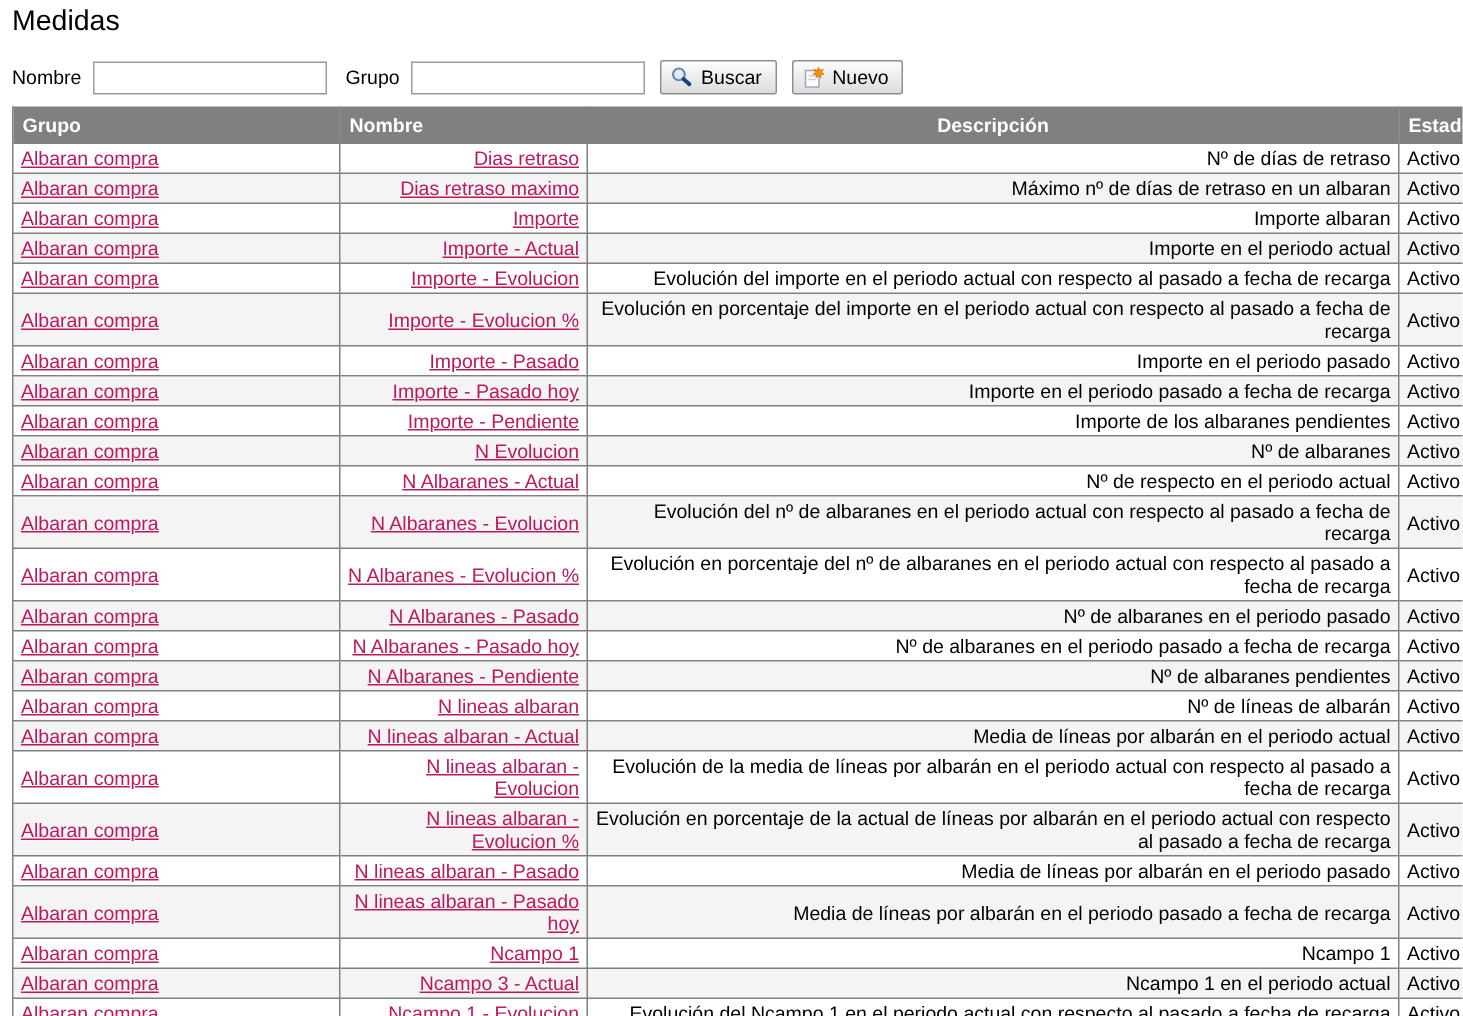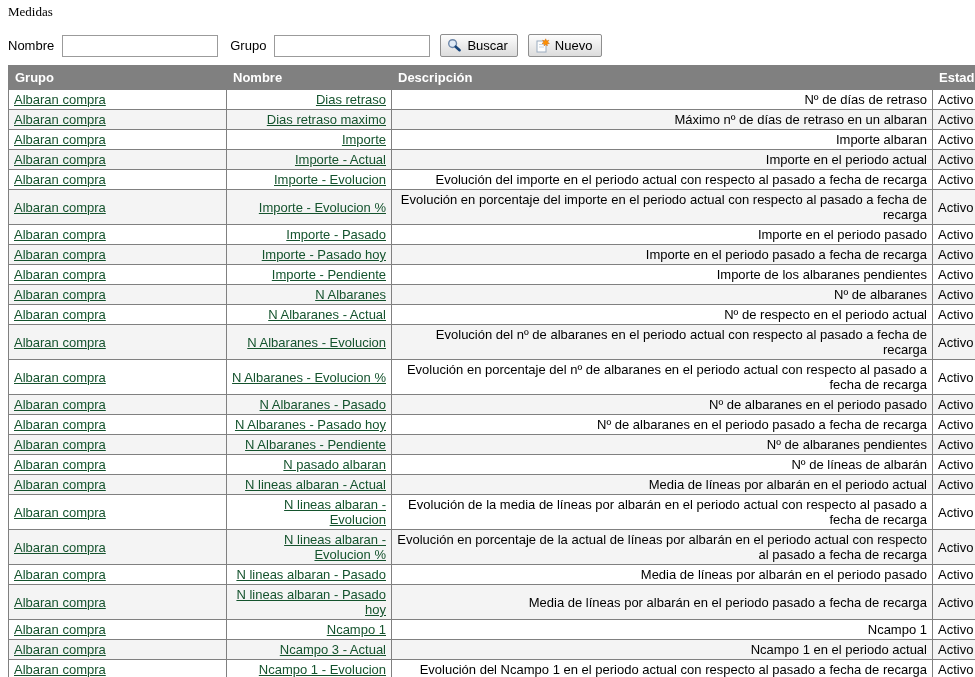--- a/index.html
+++ b/index.html
@@ -1,18 +1,18 @@
 <!DOCTYPE html>
 <html><head>
 <meta charset="utf-8">
 <style>
   html,body{margin:0;padding:0;background:#fff;}
   body{font-family:"Liberation Sans","DejaVu Sans",sans-serif;font-size:13px;color:#000;width:975px;}
   .wrap{padding:4px 8px 0 8px;}
-  .page-title{font-size:13px;margin:0 0 14px 0;font-family:Liberation Serif, serif;}
+  .page-title{font-size:19px;margin:0 0 14px 0;}
   
   .searchbar{display:flex;align-items:center;gap:6px;margin-bottom:8px;}
   .searchbar label{margin-right:2px;}
   .searchbar input[type=text]{width:148px;height:18px;border:1px solid #9b9b9b;padding:1px 3px;font-family:inherit;font-size:13px;}
   .btn{display:inline-flex;align-items:center;gap:5px;border:1px solid #8e8e8e;border-radius:2px;
        background:linear-gradient(#fdfdfd,#e9e9e9 60%,#dcdcdc);padding:3px 9px 3px 6px;font-size:13px;
        cursor:pointer;margin-left:4px;font-family:inherit;color:#000;justify-content:center;}
   .icon{display:inline-block;width:15px;height:15px;line-height:0;}
   
   table.grid{border-collapse:collapse;table-layout:fixed;width:965px;background:#fff;}
@@ -20,21 +20,21 @@
                 border:1px solid #808080;border-left:1px solid #e8e8e8;font-size:13px;}
   table.grid th:first-child{border-left:1px solid #808080;}
   table.grid td{border:1px solid #808080;padding:2px 5px;vertical-align:middle;line-height:15px;
                 overflow:hidden;word-wrap:break-word;}
   table.grid tbody tr:nth-child(even){background:#f4f4f4;}
   table.grid tbody tr{height:20px;}
   .col-grupo{width:205px;}
   .col-nombre{width:152px;text-align:right;}
   .col-desc{width:528px;text-align:right;}
   .col-estado{width:80px;}
-  a.rowlink{color:#14532d;text-decoration:underline;}
+  a.rowlink{color:#be185d;text-decoration:underline;}
 </style>
 </head>
 <body>
 
 <div class="wrap">
 
   <div class="page-title">Medidas</div>
 
   <div class="searchbar">
     <label>Nombre</label>
@@ -61,21 +61,21 @@
       </span>
       <span>Nuevo</span>
     </button>
   </div>
 
   <table class="grid">
     <thead>
       <tr>
         <th class="col-grupo">Grupo</th>
         <th class="col-nombre">Nombre</th>
-        <th class="col-desc" style="">Descripción</th>
+        <th class="col-desc" style="text-align:center">Descripción</th>
         <th class="col-estado">Estado</th>
       </tr>
     </thead>
     <tbody id="rows-body">
   <tr>
     <td class="col-grupo"><a href="#" class="rowlink">Albaran compra</a></td>
     <td class="col-nombre"><a href="#" class="rowlink">Dias retraso</a></td>
     <td class="col-desc">Nº de días de retraso</td>
     <td class="col-estado">Activo</td>
   </tr>
@@ -131,21 +131,21 @@
 
   <tr>
     <td class="col-grupo"><a href="#" class="rowlink">Albaran compra</a></td>
     <td class="col-nombre"><a href="#" class="rowlink">Importe - Pendiente</a></td>
     <td class="col-desc">Importe de los albaranes pendientes</td>
     <td class="col-estado">Activo</td>
   </tr>
 
   <tr>
     <td class="col-grupo"><a href="#" class="rowlink">Albaran compra</a></td>
-    <td class="col-nombre"><a href="#" class="rowlink">N Albaranes</a></td>
+    <td class="col-nombre"><a href="#" class="rowlink">N Evolucion</a></td>
     <td class="col-desc">Nº de albaranes</td>
     <td class="col-estado">Activo</td>
   </tr>
 
   <tr>
     <td class="col-grupo"><a href="#" class="rowlink">Albaran compra</a></td>
     <td class="col-nombre"><a href="#" class="rowlink">N Albaranes - Actual</a></td>
     <td class="col-desc">Nº de respecto en el periodo actual</td>
     <td class="col-estado">Activo</td>
   </tr>
@@ -180,21 +180,21 @@
 
   <tr>
     <td class="col-grupo"><a href="#" class="rowlink">Albaran compra</a></td>
     <td class="col-nombre"><a href="#" class="rowlink">N Albaranes - Pendiente</a></td>
     <td class="col-desc">Nº de albaranes pendientes</td>
     <td class="col-estado">Activo</td>
   </tr>
 
   <tr>
     <td class="col-grupo"><a href="#" class="rowlink">Albaran compra</a></td>
-    <td class="col-nombre"><a href="#" class="rowlink">N pasado albaran</a></td>
+    <td class="col-nombre"><a href="#" class="rowlink">N lineas albaran</a></td>
     <td class="col-desc">Nº de líneas de albarán</td>
     <td class="col-estado">Activo</td>
   </tr>
 
   <tr>
     <td class="col-grupo"><a href="#" class="rowlink">Albaran compra</a></td>
     <td class="col-nombre"><a href="#" class="rowlink">N lineas albaran - Actual</a></td>
     <td class="col-desc">Media de líneas por albarán en el periodo actual</td>
     <td class="col-estado">Activo</td>
   </tr>

